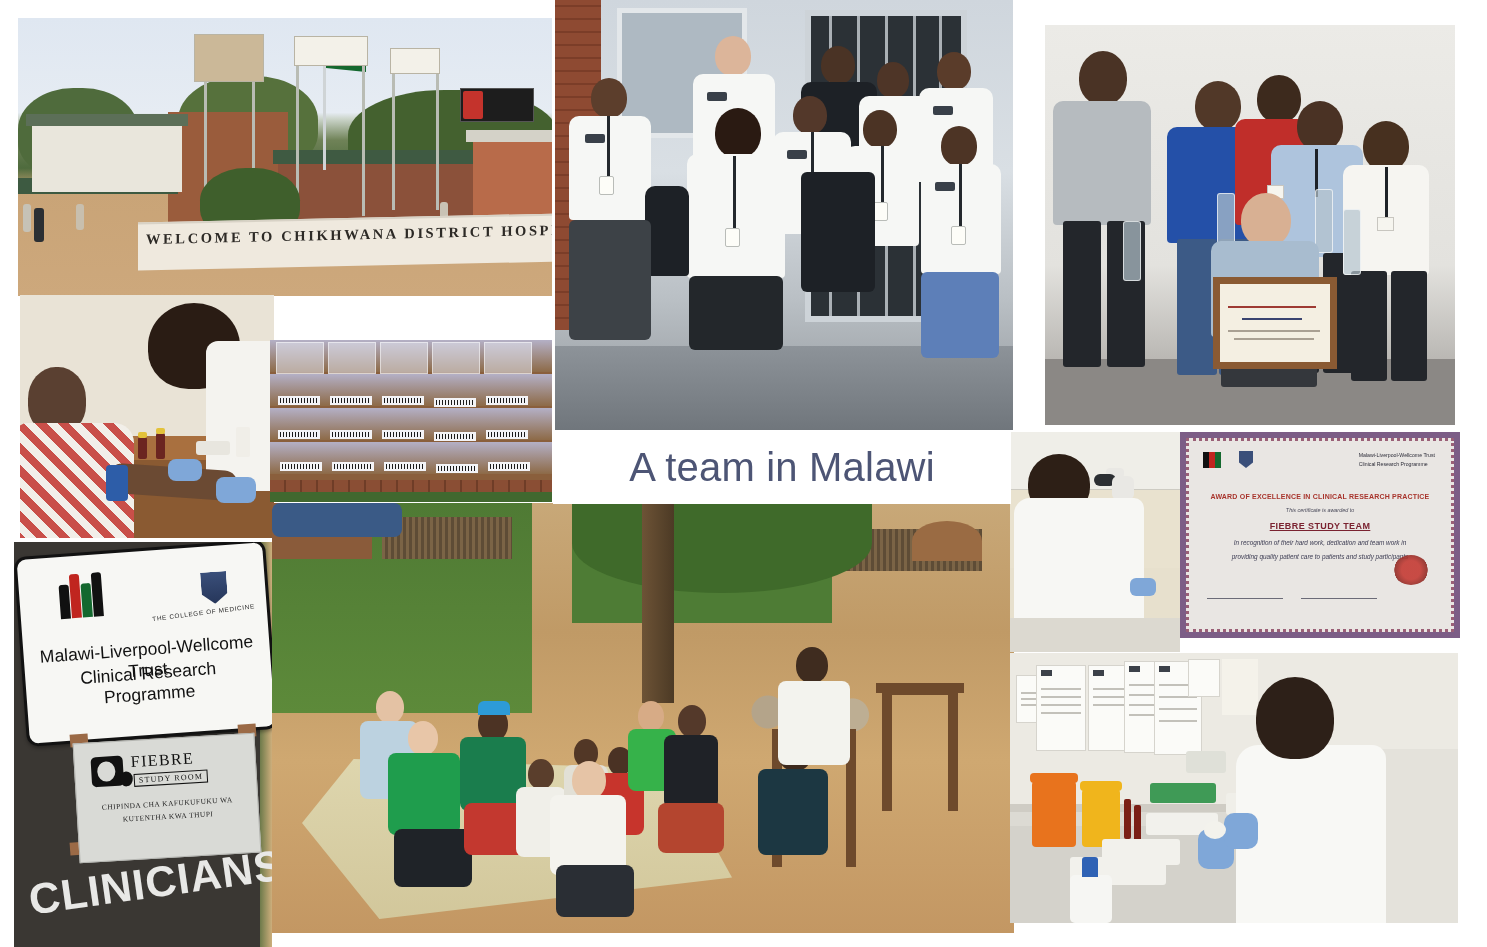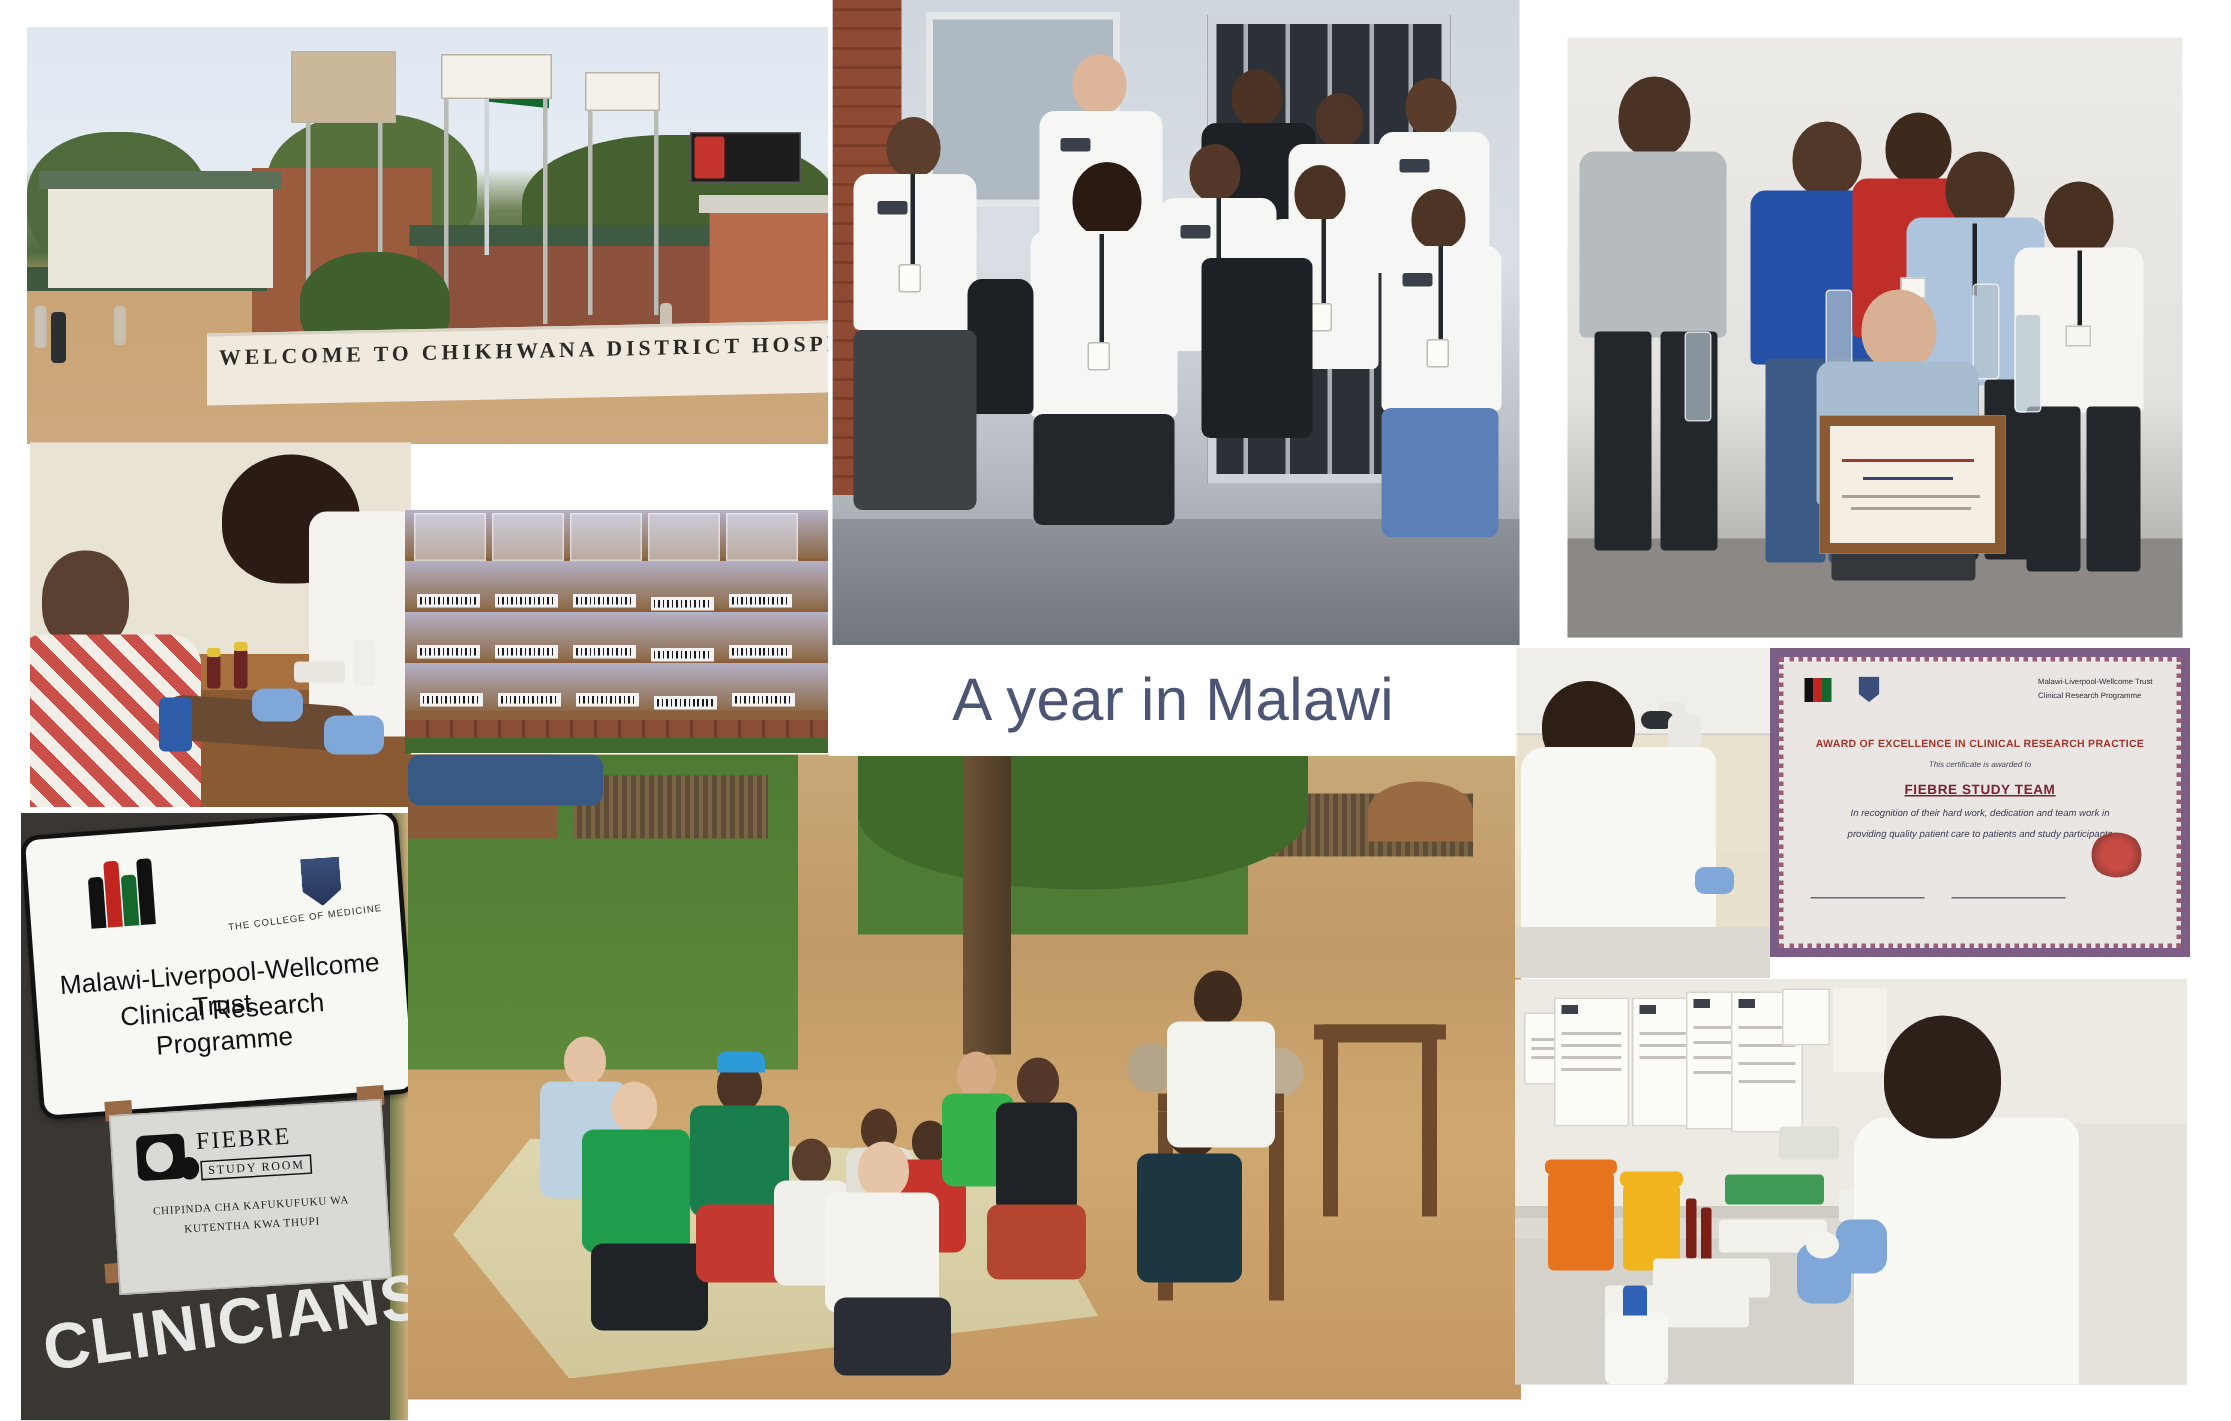--- a/index.html
+++ b/index.html
@@ -573,16 +573,16 @@
     <div class="layer" style="left:216px;top:140px;width:64px;height:22px;background:#f0efe9;border-radius:3px;"></div>
     <div class="bottle"></div>
     <div class="coat"></div>
     <div class="head"></div>
     <div class="glove" style="left:188px;top:176px;width:36px;height:40px;"></div>
     <div class="glove" style="left:214px;top:160px;width:34px;height:36px;"></div>
     <div class="layer" style="left:194px;top:168px;width:22px;height:18px;background:#f3f2ec;border-radius:50%;"></div>
   </div>
 
   <div id="title-band">
-    <span class="t" style="color: rgb(77, 85, 117);">A year in Malawi</span>
+    <span class="t" style="color: rgb(77, 85, 117);">A team in Malawi</span>
   </div>
 
 </div>
 
 </body></html>

